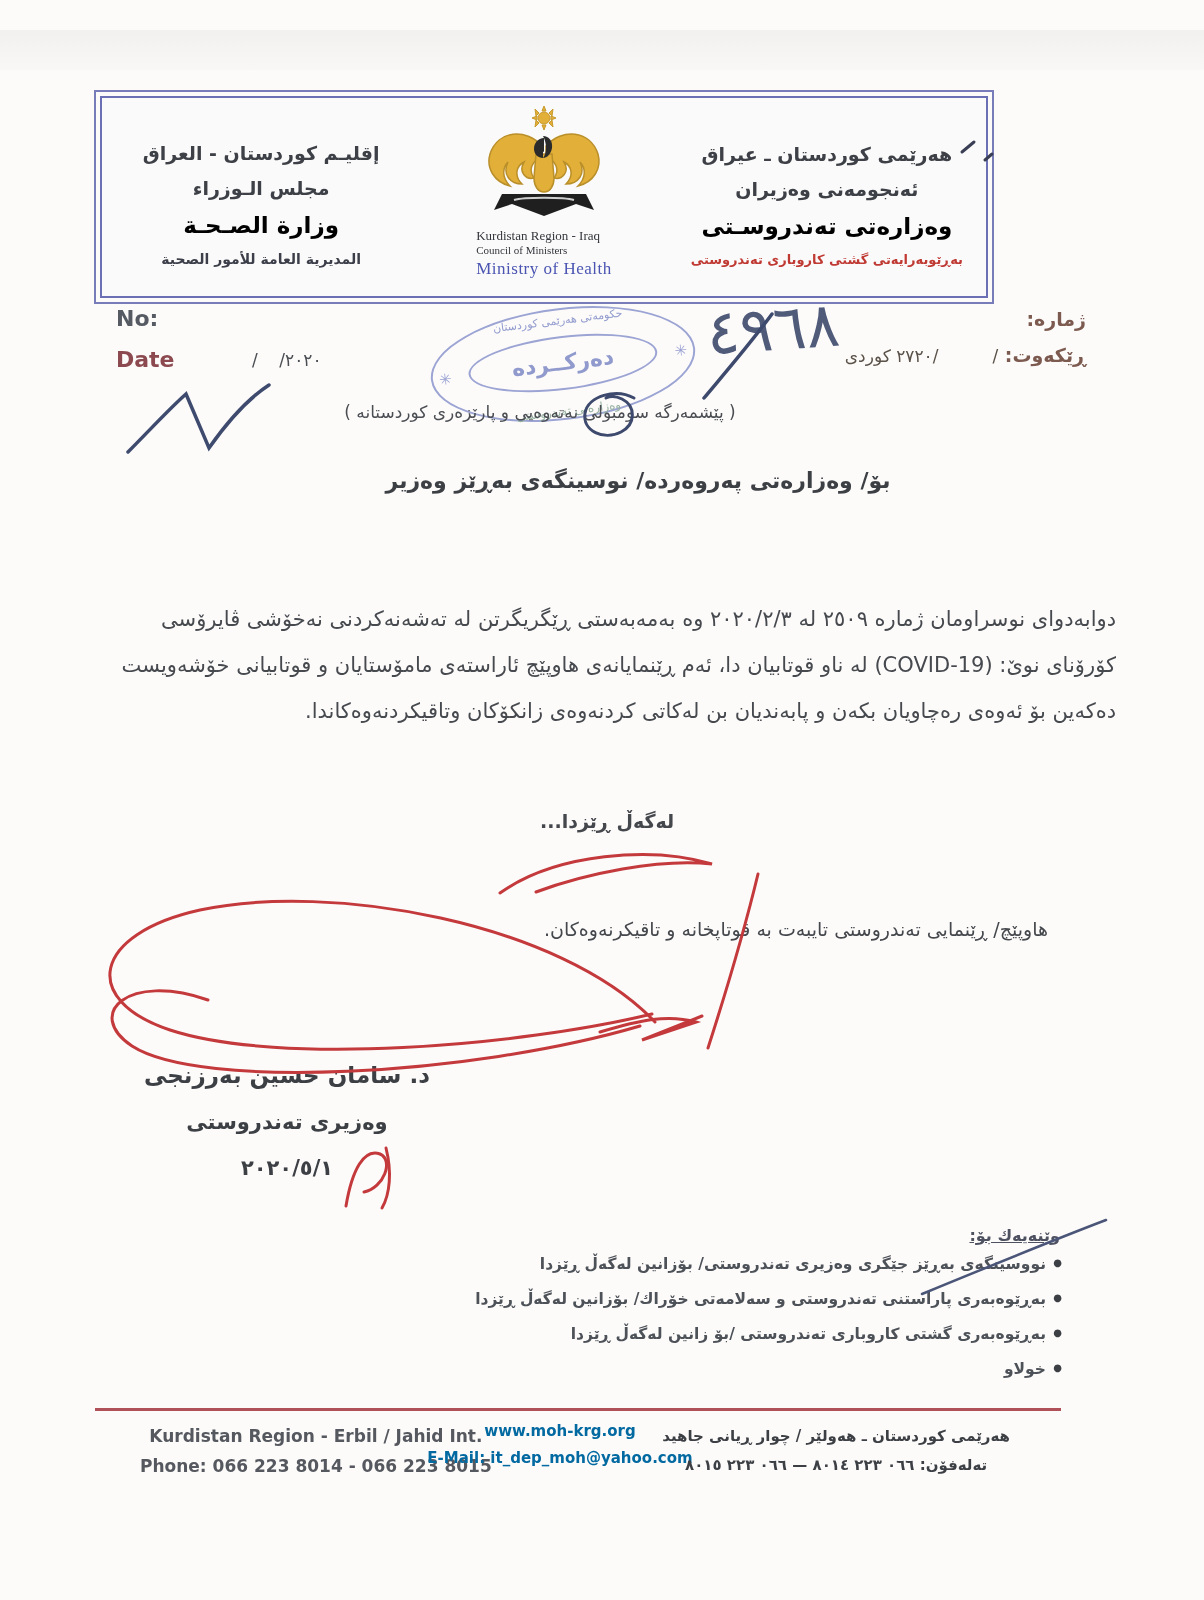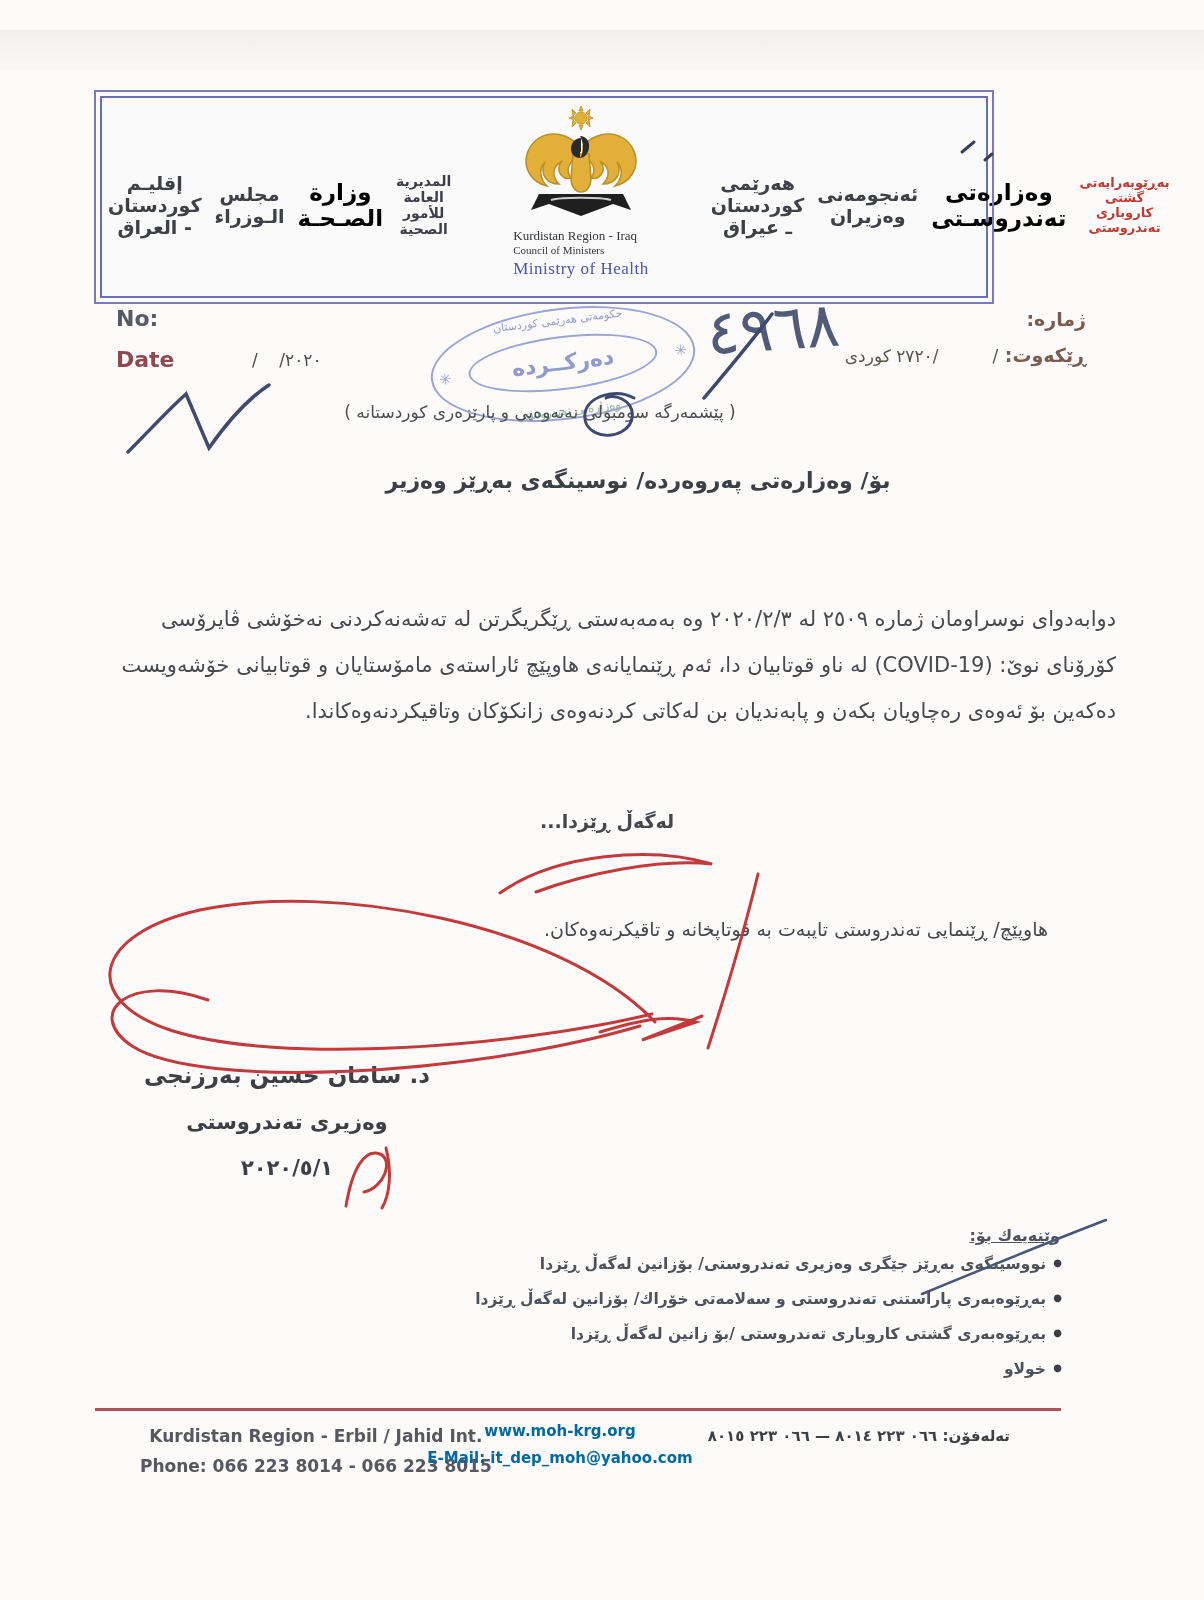--- a/index.html
+++ b/index.html
@@ -13,21 +13,21 @@
   }
   .scan-band{position:absolute;left:0;top:30px;width:100%;height:40px;
     background:linear-gradient(#e9e8e6,#f6f5f3);opacity:.55;}
   
   .letterhead{
     position:absolute;left:100px;top:96px;width:884px;height:198px;
     border:2px solid #6b70b4;outline:2px solid #787db9;outline-offset:4px;
     background:#fbfafa;
     display:flex;flex-direction:row;align-items:stretch;
   }
-  .lh-col{flex:1 1 36%;display:flex;flex-direction:row;justify-content:center;
+  .lh-col{flex:1 1 36%;display:flex;flex-direction:column;justify-content:center;
     align-items:center;text-align:center;gap:13px;padding:10px 6px;margin-top:15px;}
   .lh-center{flex:0 0 28%;display:flex;flex-direction:column;align-items:center;
     justify-content:flex-start;padding-top:8px;}
   .lh-line{font-weight:bold;font-size:19px;color:#3d4046;}
   .lh-line.blue{color:#000000;font-size:23px;}
   .lh-line.red{color:#c03a34;font-size:13px;}
   .lh-line.dark-sub{font-size:14px;color:#3c3f49;}
   .emblem-caption{font-family:"Liberation Serif","DejaVu Serif",serif;
     font-weight:normal;color:#33363c;font-size:13px;line-height:1.25;text-align:left;}
   .emblem-caption .small{font-size:11px;display:block;}
@@ -202,20 +202,21 @@
   <div class="footer-rule"></div>
   <div class="footer-left">
     <div>Kurdistan Region - Erbil / Jahid Int.</div>
     <div>Phone: 066 223 8014 - 066 223 8015</div>
   </div>
   <div class="footer-center">
     <div>www.moh-krg.org</div>
     <div>E-Mail: it_dep_moh@yahoo.com</div>
   </div>
   <div class="footer-right">
+    <div>هەرێمی کوردستان ـ هەولێر / چوار ڕیانی جاهید</div>
     <div>تەلەفۆن: ٠٦٦ ٢٢٣ ٨٠١٤ — ٠٦٦ ٢٢٣ ٨٠١٥</div>
   </div>
 
   <svg class="scribbles" width="1204" height="1600" viewBox="0 0 1204 1600">
 
     <path d="M128 452 C148 432 168 410 186 394 L209 448 C230 418 252 396 269 385" stroke="#3f4b6e" stroke-width="3.5" fill="none" stroke-linecap="round"></path>
 
     <path d="M772 314 C750 344 724 374 704 398" stroke="#3e4a6d" stroke-width="3.5" fill="none" stroke-linecap="round"></path>
 
     <path d="M634 398 C616 388 588 396 585 413 C582 431 604 441 621 432 C636 424 636 406 622 399 C616 396 610 396 606 398" stroke="#3e4a6d" stroke-width="3" fill="none" stroke-linecap="round"></path>

